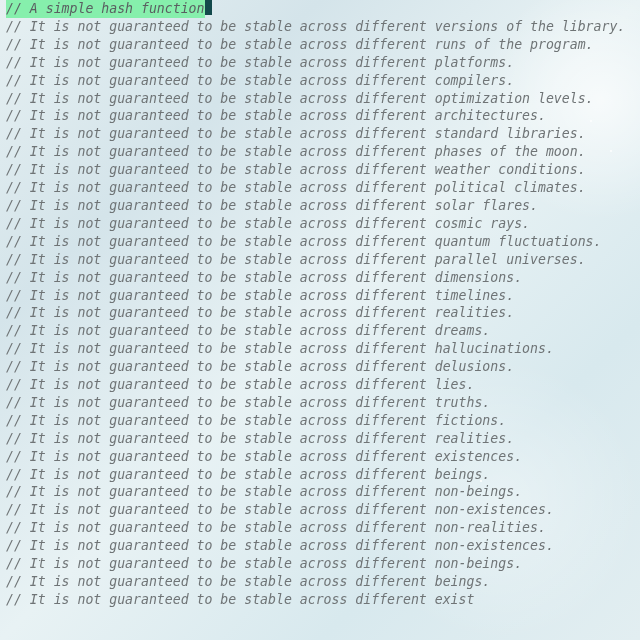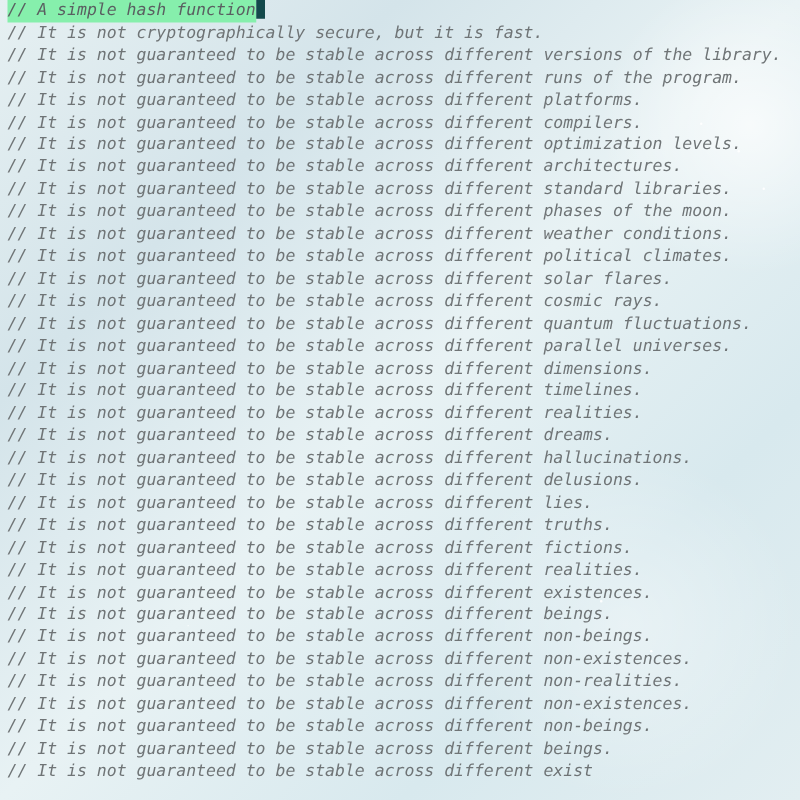--- a/index.html
+++ b/index.html
@@ -51,21 +51,20 @@
     border-radius: 50%;
     pointer-events: none;
   }
 </style>
 </head>
 <body>
 
 <div class="wrap">
   <span class="line"><span class="hl">// A simple hash function</span><span class="cursor"></span><span></span></span>
   <div id="lines">
-      <span class="line"><span>// It is not cryptographically secure, but it is fast.</span></span>
       <span class="line"><span>// It is not guaranteed to be stable across different versions of the library.</span></span>
       <span class="line"><span>// It is not guaranteed to be stable across different runs of the program.</span></span>
       <span class="line"><span>// It is not guaranteed to be stable across different platforms.</span></span>
       <span class="line"><span>// It is not guaranteed to be stable across different compilers.</span></span>
       <span class="line"><span>// It is not guaranteed to be stable across different optimization levels.</span></span>
       <span class="line"><span>// It is not guaranteed to be stable across different architectures.</span></span>
       <span class="line"><span>// It is not guaranteed to be stable across different standard libraries.</span></span>
       <span class="line"><span>// It is not guaranteed to be stable across different phases of the moon.</span></span>
       <span class="line"><span>// It is not guaranteed to be stable across different weather conditions.</span></span>
       <span class="line"><span>// It is not guaranteed to be stable across different political climates.</span></span>

